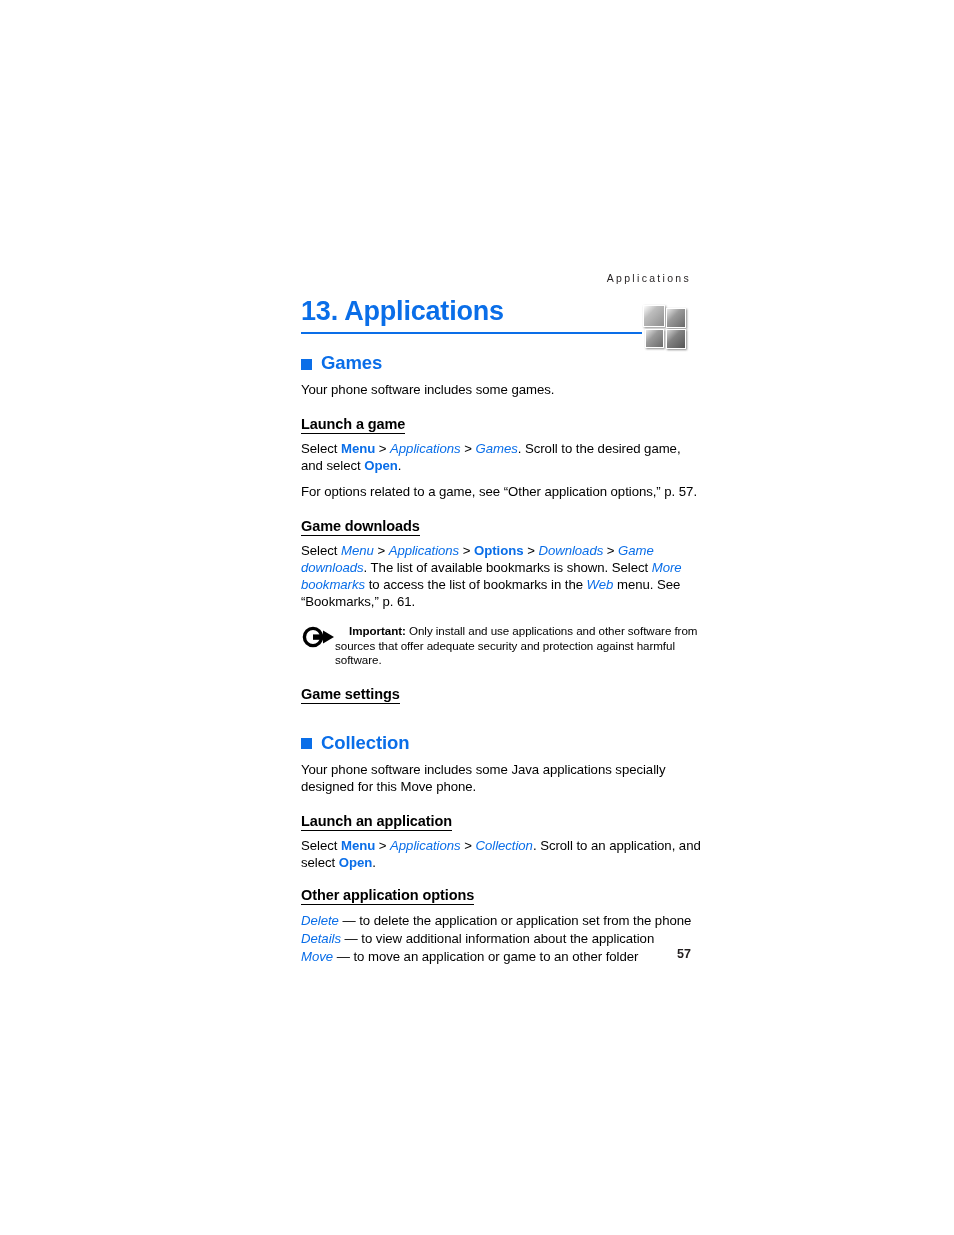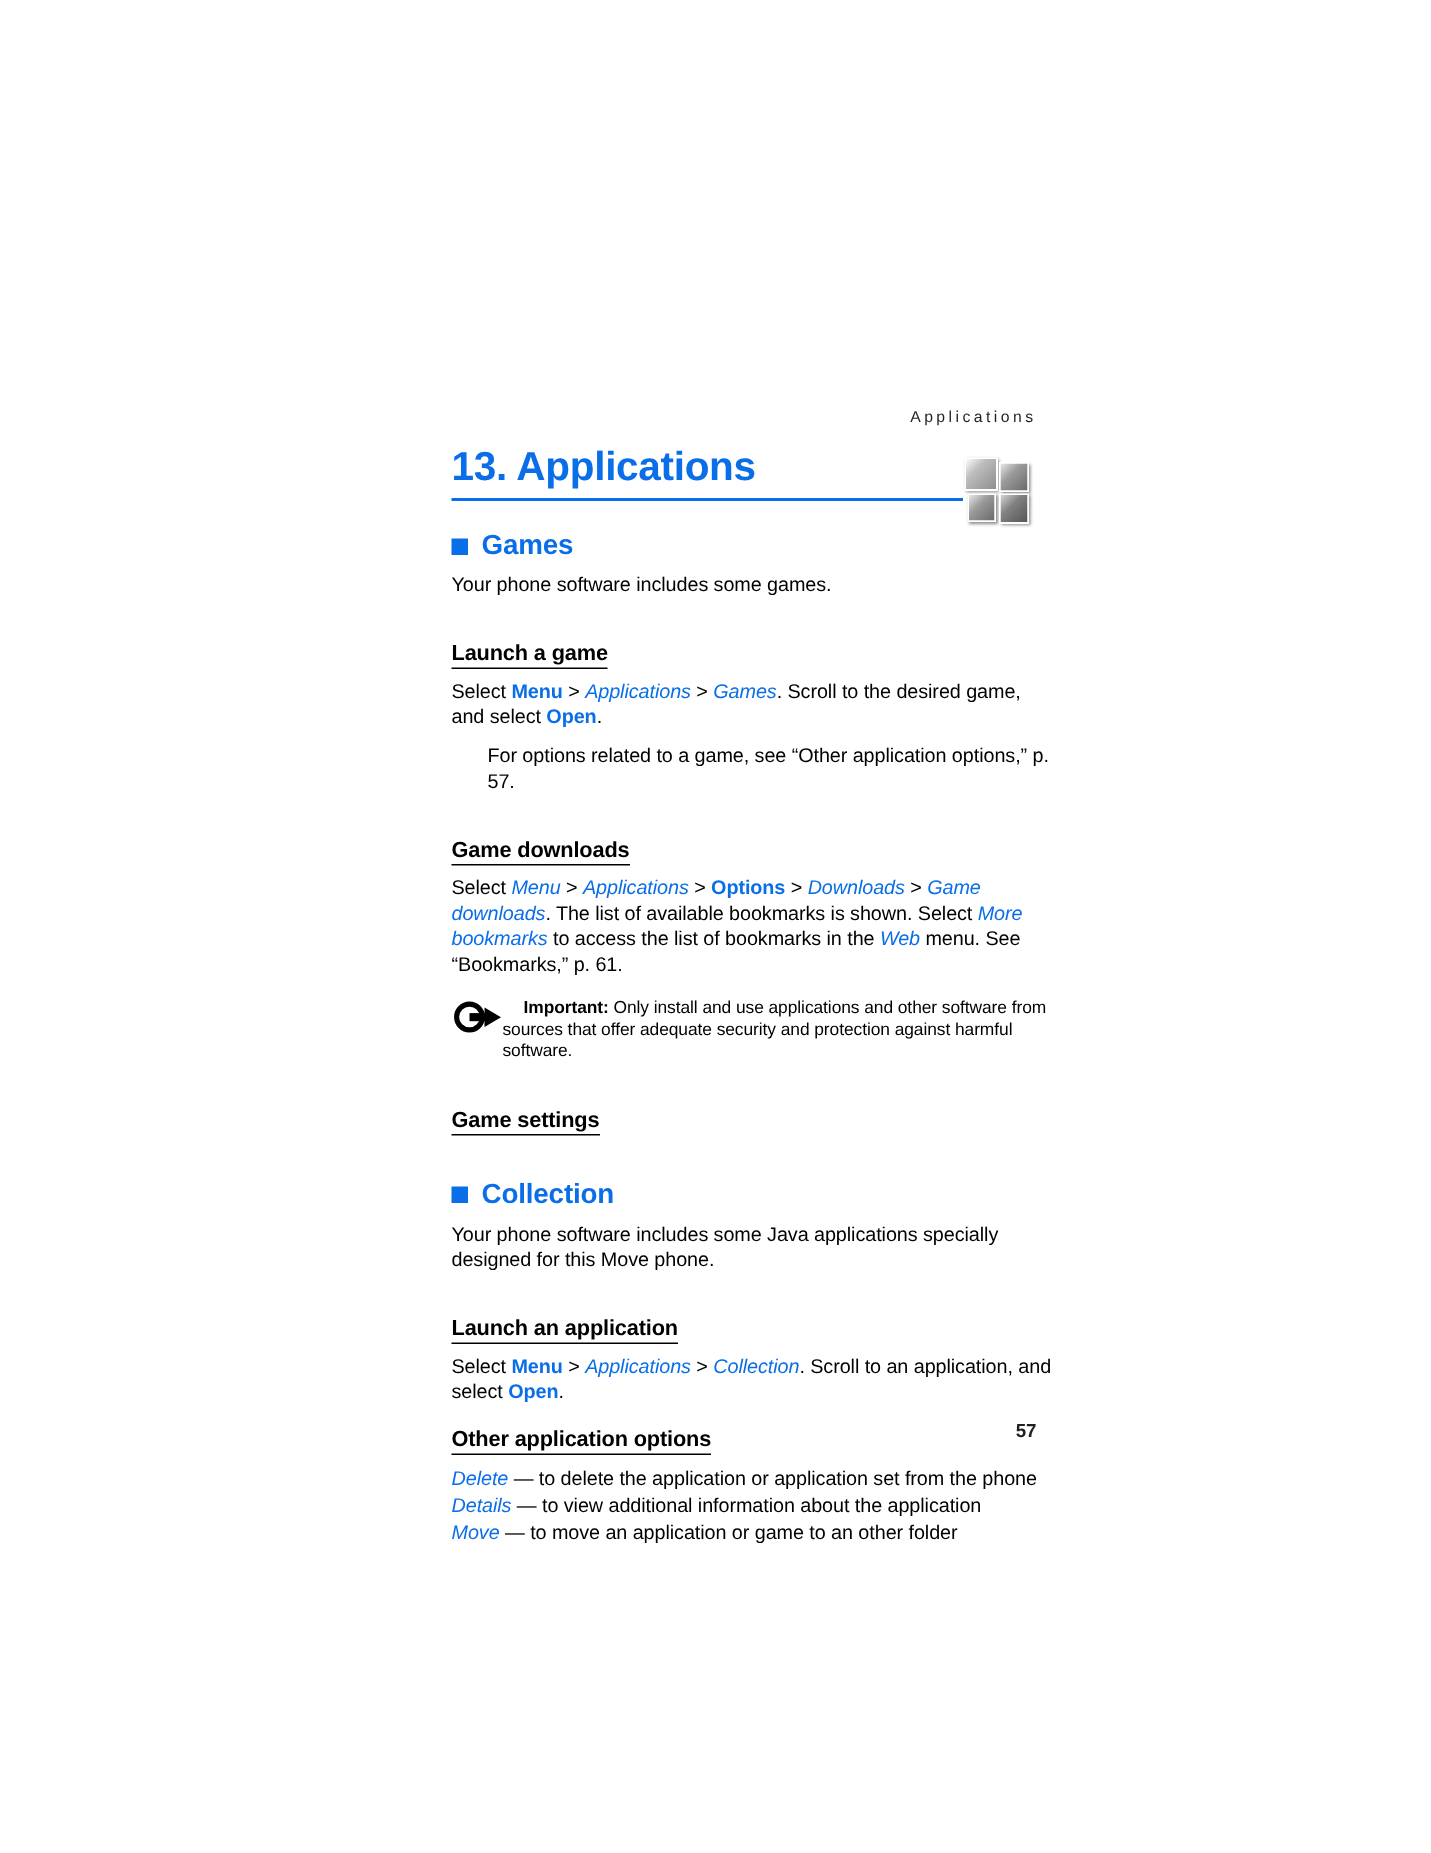--- a/index.html
+++ b/index.html
@@ -122,31 +122,31 @@
   .sub-head {
     font-size: 14.5px;
     font-weight: 700;
     color: #000000;
     border-bottom: 1.4px solid #000000;
     display: inline-block;
     padding-bottom: 1px;
     margin: 0 0 6px 0;
     letter-spacing: -0.1px;
   }
-  .sub-head-wrap { margin-top: 29px; }
+  .sub-head-wrap { margin-top: 17px; }
   .sub-head-wrap.tight { margin-top: 15px; }
 
   p.body {
     font-size: 13.2px;
     line-height: 17px;
     margin: 0 0 0 0;
     color: #000000;
     letter-spacing: -0.05px;
   }
-  p.body + p.body { margin-top: 9px; margin-left: 24px; }
+  p.body + p.body { margin-top: 9px; }
   p.gap { margin-top: 14px; }
 
   .b-blue { color: #0a6ee8; font-weight: 700; }
   .i-blue { color: #0a6ee8; font-style: italic; }
   .sep { color: #000000; font-weight: 400; font-style: normal; }
 
   
   .note {
     display: flex;
     margin-top: 14px;

